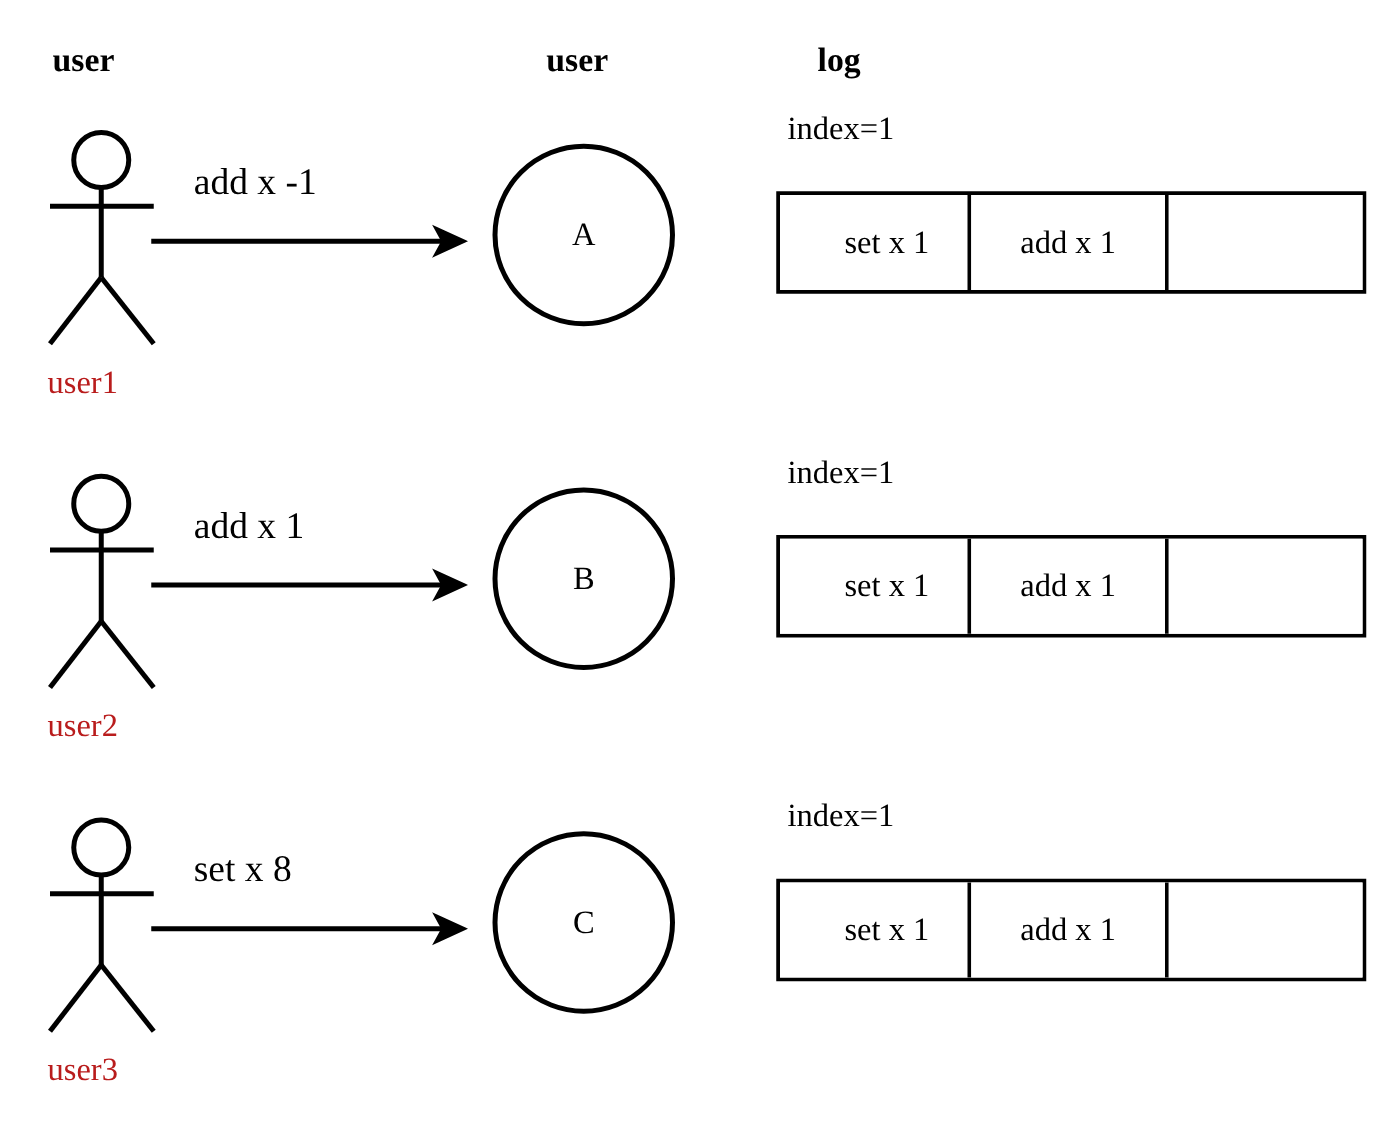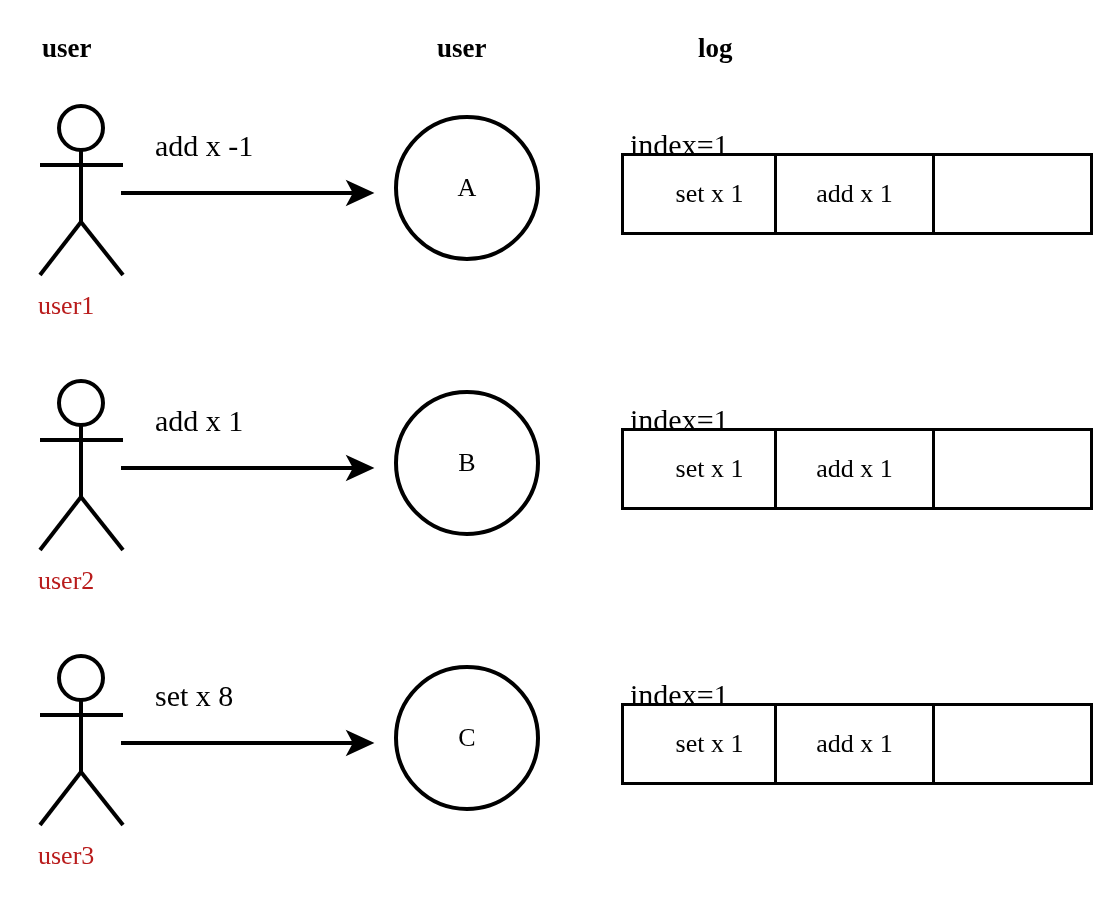--- a/index.html
+++ b/index.html
@@ -82,25 +82,24 @@
     justify-content: center;
     font-size: 26px;
     line-height: 1;
     color: #000;
     pointer-events: none;
   }
 
   .log-index {
     position: absolute;
     left: 630px;
-    font-size: 30px;
-    line-height: 1;
-    white-space: nowrap;
-    color: #000;
-    margin-top: 40px;
+    font-size: 26px;
+    line-height: 1;
+    white-space: nowrap;
+    color: #000;
   }
 
   .log-table {
     position: absolute;
     left: 621px;
     width: 472px;
     height: 82px;
     box-sizing: border-box;
     border: 3px solid #000;
     display: flex;
@@ -126,21 +125,21 @@
 </style>
 </head>
 <body>
 
 <div id="stage">
 
   <div class="col-header" style="left:42px; top:35px;">user</div>
 
   <div class="col-header" style="left:437px; top:35px;">user</div>
 
-  <div class="col-header" style="left:654px; top:35px;margin-left:44px;">log</div>
+  <div class="col-header" style="left:654px; top:35px;">log</div>
 
   <div class="row" style="top:0px;">
 
     <svg class="actor-svg" width="130" height="190" viewBox="0 0 130 190">
       <circle cx="61" cy="33" r="22" fill="none" stroke="#000" stroke-width="4"></circle>
       <line x1="61" y1="55" x2="61" y2="127" stroke="#000" stroke-width="4"></line>
       <line x1="20" y1="70" x2="103" y2="70" stroke="#000" stroke-width="4"></line>
       <line x1="61" y1="127" x2="20" y2="180" stroke="#000" stroke-width="4"></line>
       <line x1="61" y1="127" x2="103" y2="180" stroke="#000" stroke-width="4"></line>
     </svg>

